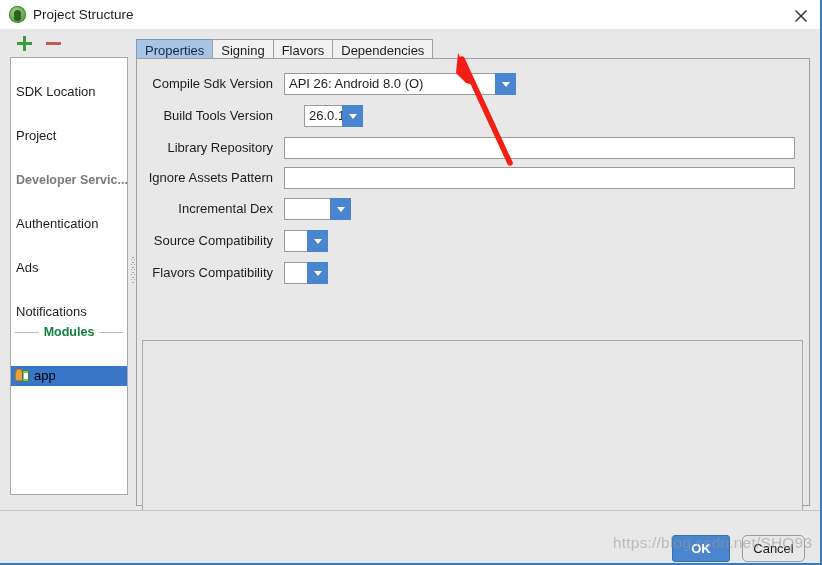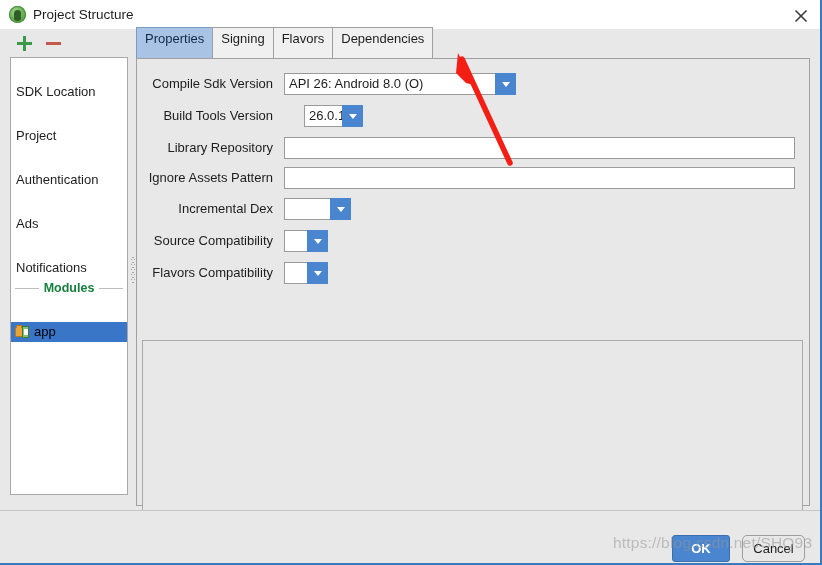--- a/index.html
+++ b/index.html
@@ -238,21 +238,21 @@
 
   
   #tabs {
     position: absolute;
     left: 136px; top: 7px;
     height: 23px;
     display: flex;
     align-items: flex-end;
   }
   .tab {
-    height: 32px;
+    height: 20px;
     line-height: 22px;
     padding: 0 8px;
     font-size: 13px;
     color: #1d1d1d;
     background: #f0f0f0;
     border: 1px solid #a0a0a0;
     border-bottom: none;
     margin-right: -1px;
     box-sizing: border-box;
     white-space: nowrap;
@@ -444,20 +444,21 @@
           <span class="plus-v"></span>
       </div>
       <div class="tool-btn" id="remove-btn">
         <span class="minus-h"></span>
       </div>
     </div>
 
     <div id="sidebar">
         <div class="side-item"><span class="label">SDK Location</span></div>
         <div class="side-item"><span class="label">Project</span></div>
+        <div class="side-item dim"><span class="label">Developer Servic...</span></div>
         <div class="side-item"><span class="label">Authentication</span></div>
         <div class="side-item"><span class="label">Ads</span></div>
         <div class="side-item"><span class="label">Notifications</span></div>
         <div class="group-header"><span class="gh-label">Modules</span></div>
         <div class="side-item selected"><span class="module-icon">
             <span class="folder"></span>
             <span class="phone"></span>
           </span><span class="label">app</span></div>
       </div>
 

